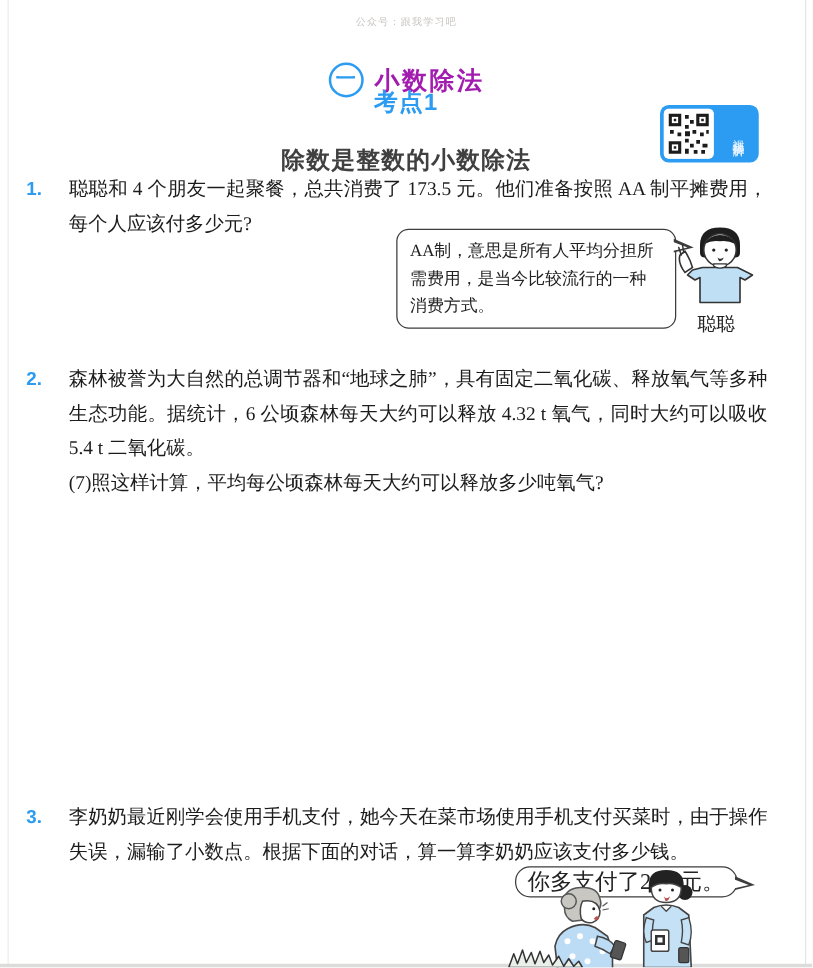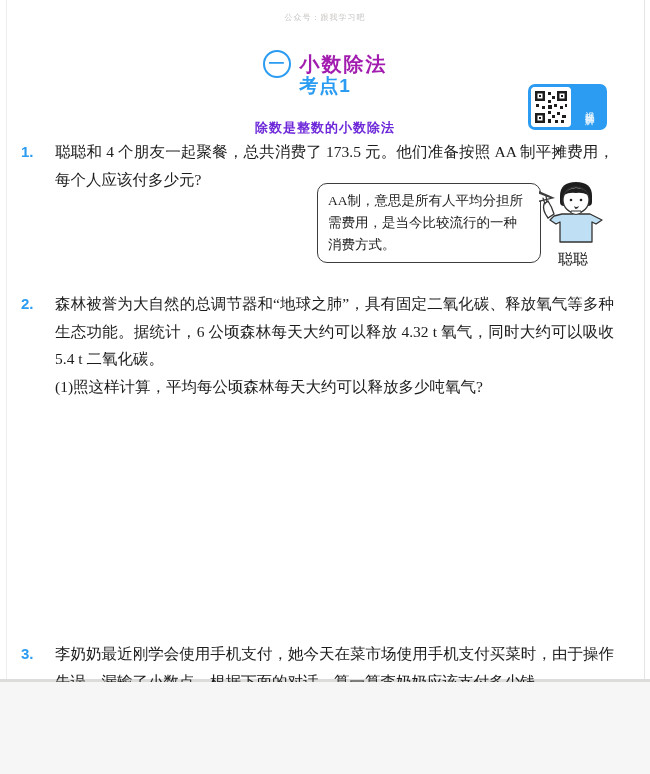--- a/index.html
+++ b/index.html
@@ -1,17 +1,17 @@
 <!DOCTYPE html>
 <html><head>
 <meta charset="utf-8">
 <style>
   html,body{margin:0;padding:0;background:#f6f6f6;}
   .page{
-    position:relative;width:650px;height:682px;margin:0 auto;
+    position:relative;width:650px;height:774px;margin:0 auto;
     background:#ffffff;overflow:hidden;
     font-family:"Liberation Serif","DejaVu Serif",serif;color:#1c1c1c;
   }
   .edge-left{position:absolute;left:6px;top:0;bottom:0;width:1px;background:#efedeb;}
   .edge-right{position:absolute;right:5px;top:0;bottom:0;width:1px;background:#e7e5e3;}
   .edge-bottom{position:absolute;left:0;right:0;bottom:0;height:3px;background:#dcdcda;}
 
   .watermark{
     position:absolute;top:12px;left:0;right:0;text-align:center;
     font-family:"Liberation Sans","DejaVu Sans",sans-serif;
@@ -30,21 +30,21 @@
     color:#2b9cf2;font-weight:bold;font-size:16px;line-height:1;
   }
   .chapter-title{color:#a21caf;font-weight:bold;font-size:20px;letter-spacing:2px;}
 
   .section{
     position:absolute;top:92px;left:0;right:0;height:26px;
     display:flex;align-items:center;justify-content:center;gap:20px;
     font-family:"Liberation Sans","DejaVu Sans",sans-serif;font-weight:bold;flex-direction:column;
   }
   .section-tag{color:#2b9cf2;font-size:19px;letter-spacing:1px;}
-  .section-title{color:#6d28d9;font-size:13px;letter-spacing:1px;}
+  .section-title{color:#404040;font-size:19px;letter-spacing:1px;}
 
   .qr-badge{
     position:absolute;left:528px;top:84px;width:79px;height:46px;
     background:#2b9cf2;border-radius:7px;display:flex;align-items:center;
     padding:0;box-sizing:border-box;
   }
   .qr-code{margin:3px 2px 3px 3px;background:#fff;border-radius:4px;}
   .qr-label{
     writing-mode:vertical-rl;text-orientation:upright;
     color:#eaf5ff;font-family:"Liberation Sans","DejaVu Sans",sans-serif;
@@ -170,21 +170,21 @@
     <circle cx="47" cy="20" r="1.3" fill="#222"></circle>
     <path d="M40 26 Q42 28 45 26 Q44 29 41.5 29 Q40.5 28 40 26 Z" fill="#333"></path>
 
     <path d="M28 34 L20 36 L16 40 L22 44 L26 42 L26 62 L58 62 L58 42 L62 44 L68 40 L56 34 Z" fill="#bfe0f4" stroke="#333" stroke-width="1.3" stroke-linejoin="round"></path>
     <path d="M37 33 Q42 36 47 33 L47 31 L37 31 Z" fill="#fff" stroke="#333" stroke-width="1"></path>
   </svg>
   <div class="boy-label">聪聪</div>
 
   <div class="q" style="top:290px;">
     <div class="qbody"><span class="qnum">2.</span><span>森林被誉为大自然的总调节器和“地球之肺”，具有固定二氧化碳、释放氧气等多种生态功能。据统计，6 公顷森林每天大约可以释放 4.32 t 氧气，同时大约可以吸收 5.4 t 二氧化碳。</span></div>
-    <div class="qsub">(1)照这样计算，平均每公顷森林每天大约可以释放多少吨氧气?</div>
+    <div class="qsub">(7)照这样计算，平均每公顷森林每天大约可以释放多少吨氧气?</div>
   </div>
 
 
   <div class="q" style="top:640px;">
     <div class="qbody"><span class="qnum">3.</span><span>李奶奶最近刚学会使用手机支付，她今天在菜市场使用手机支付买菜时，由于操作失误，漏输了小数点。根据下面的对话，算一算李奶奶应该支付多少钱。</span></div>
   </div>
 
   <div class="bubble bubble-small bubble-pay">
     <span>你多支付了22.5元。</span>
   </div>

